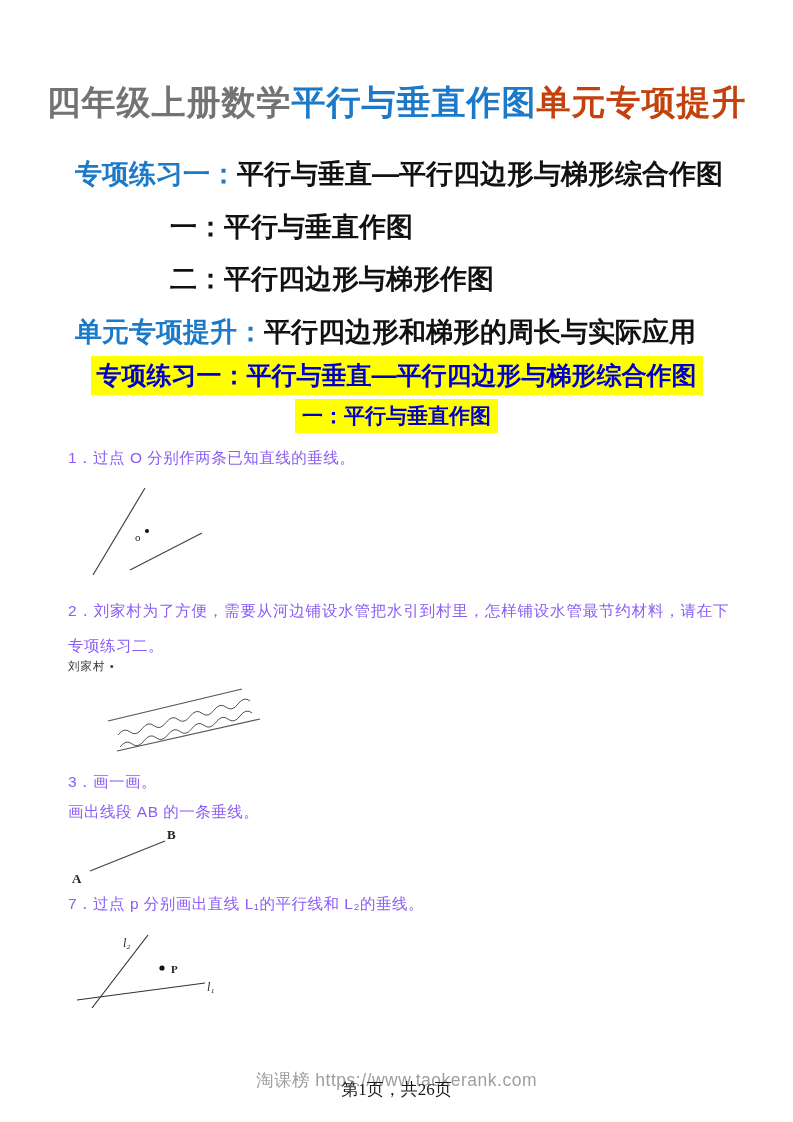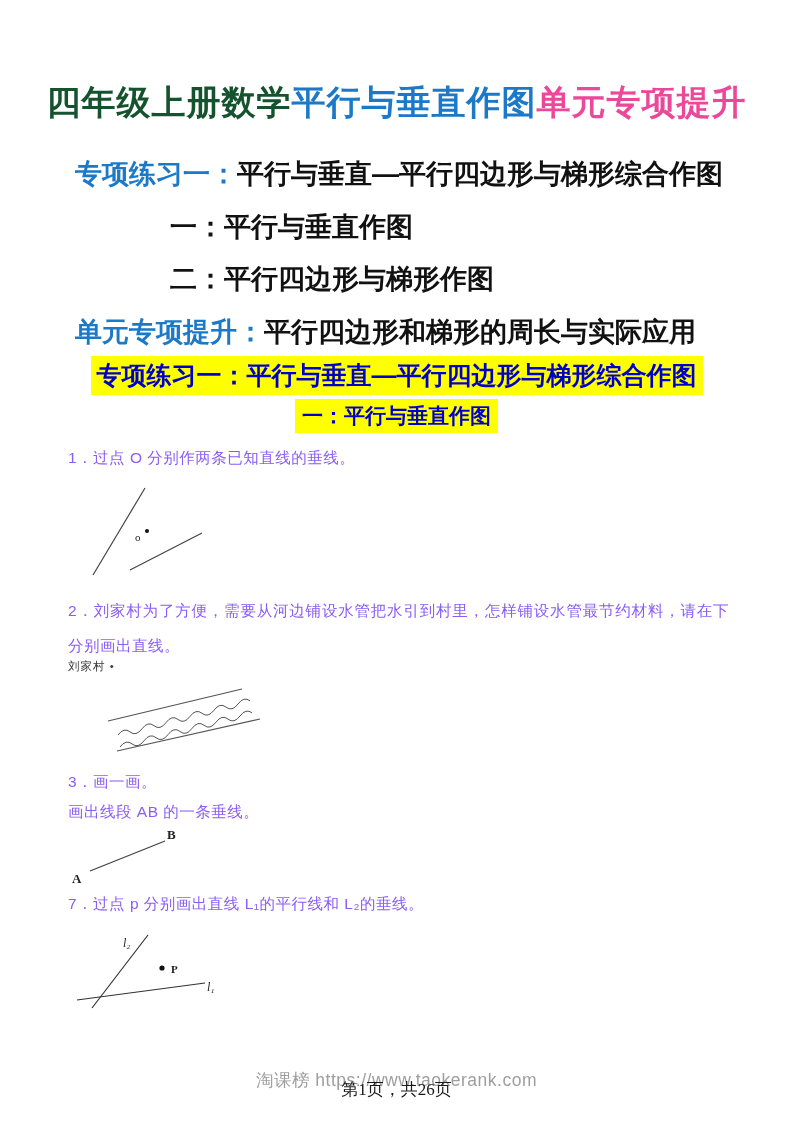--- a/index.html
+++ b/index.html
@@ -14,23 +14,23 @@
   }
   .title {
     position: absolute;
     top: 80px; left: 0; width: 793px;
     text-align: center;
     font-size: 34px;
     font-weight: bold;
     letter-spacing: 1px;
     white-space: nowrap;
   }
-  .title .t-black { color: #14532d; }
+  .title .t-black { color: #737373; }
   .title .t-blue  { color: #1b79c8; }
-  .title .t-red   { color: #ec4899; }
+  .title .t-red   { color: #c2410c; }
 
   .toc-line {
     position: absolute;
     font-size: 27px;
     font-weight: bold;
     color: #111111;
     white-space: nowrap;
   }
   .toc-label { color: #1b79c8; margin-top: 20px; }
   .toc-1 { top: 156px; left: 75px; }
@@ -129,21 +129,21 @@
   <div class="body-text q1-text">1．过点 O 分别作两条已知直线的垂线。</div>
 
   <svg class="fig fig-1" width="150" height="100" viewBox="0 0 150 100">
     <line x1="23" y1="92" x2="75" y2="5" stroke="#444444" stroke-width="1.2"></line>
     <line x1="60" y1="87" x2="132" y2="50" stroke="#444444" stroke-width="1.2"></line>
     <circle cx="77" cy="48" r="2" fill="#111111"></circle>
     <text x="65" y="58" font-size="11">o</text>
   </svg>
 
   <div class="body-text q2-line1">2．刘家村为了方便，需要从河边铺设水管把水引到村里，怎样铺设水管最节约材料，请在下</div>
-  <div class="body-text q2-line2">分别画出直线。</div>
+  <div class="body-text q2-line2">专项练习二。</div>
   <div class="village-label">刘家村 •</div>
 
   <svg class="fig fig-2" width="170" height="78" viewBox="0 0 170 78">
     <line x1="8" y1="39" x2="142" y2="7" stroke="#555555" stroke-width="1.1"></line>
     <line x1="17" y1="69" x2="160" y2="37" stroke="#555555" stroke-width="1.1"></line>
     <path d="M18 53 q6 -8 12 -3.1 t12 -3.1 t12 -3.1 t12 -3.1 t12 -3.1 t12 -3.1 t12 -3.1 t12 -3.1 t12 -3.1 t12 -3.1 t12 -3.1" fill="none" stroke="#555555" stroke-width="1"></path>
     <path d="M20 65 q6 -8 12 -3.1 t12 -3.1 t12 -3.1 t12 -3.1 t12 -3.1 t12 -3.1 t12 -3.1 t12 -3.1 t12 -3.1 t12 -3.1 t12 -3.1" fill="none" stroke="#555555" stroke-width="1"></path>
   </svg>
 
   <div class="body-text q3-line1">3．画一画。</div>

